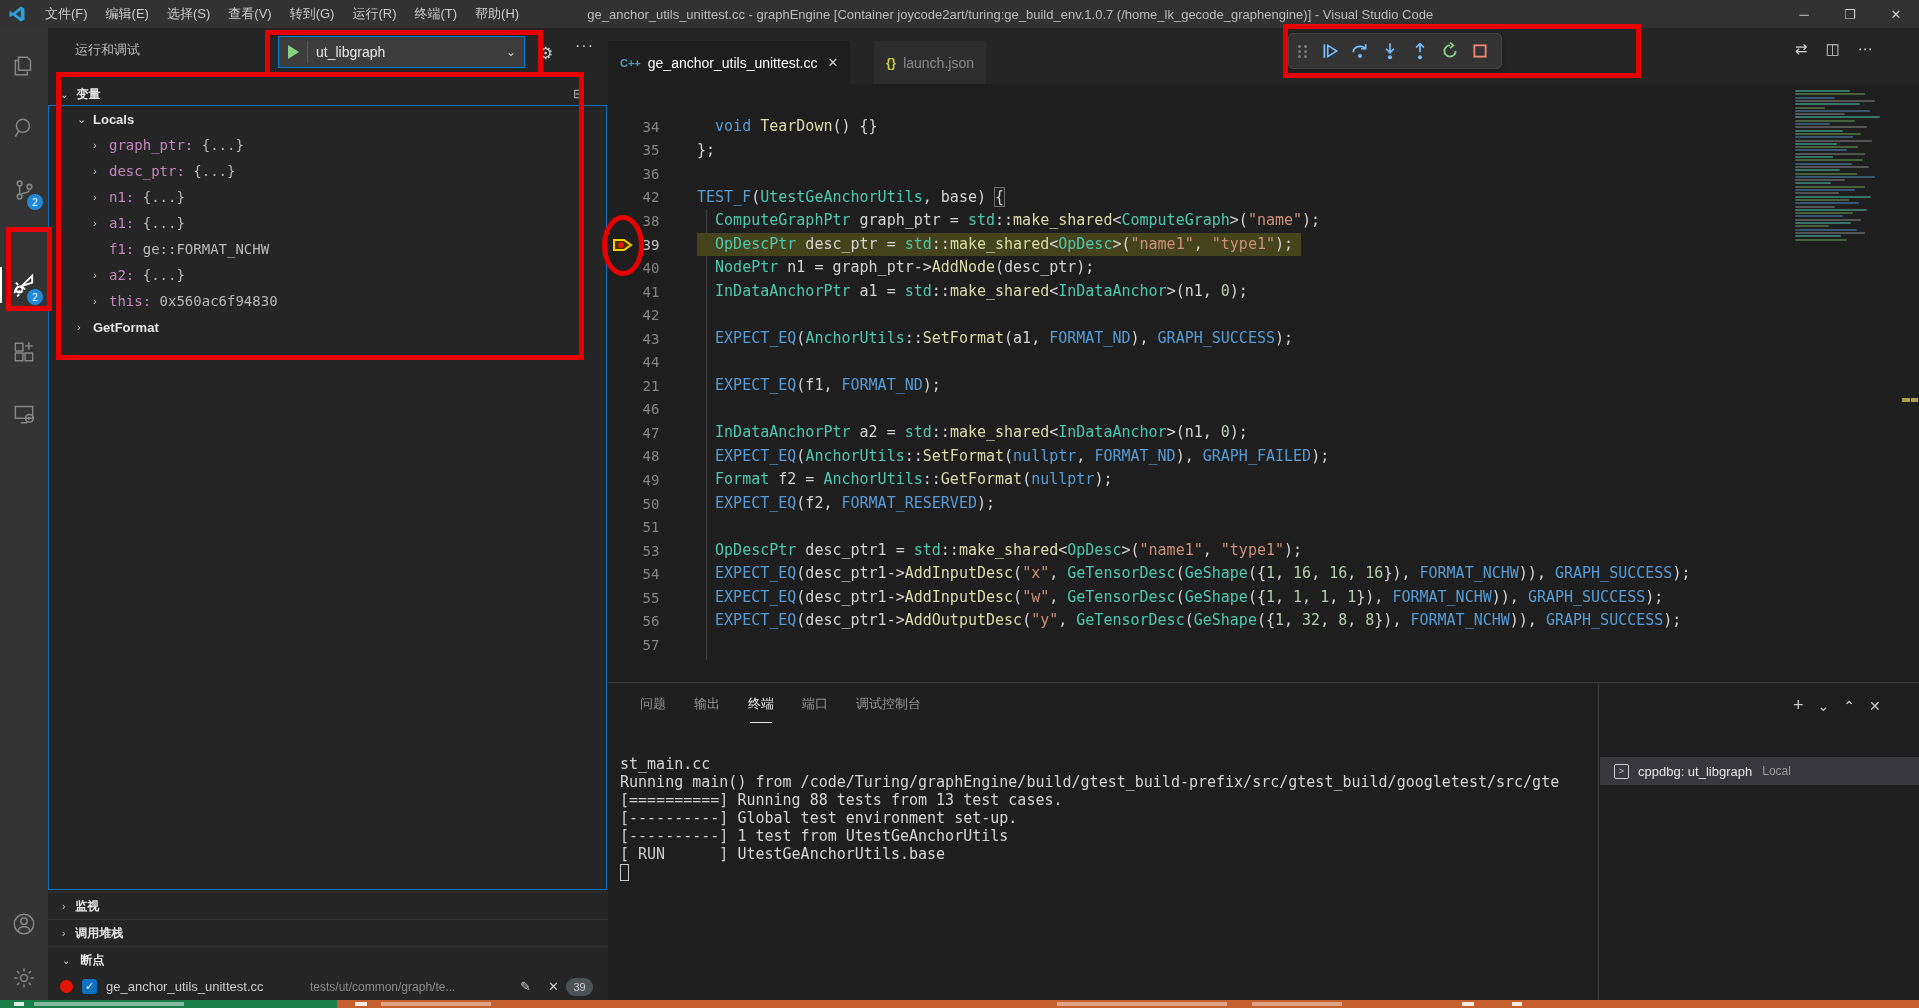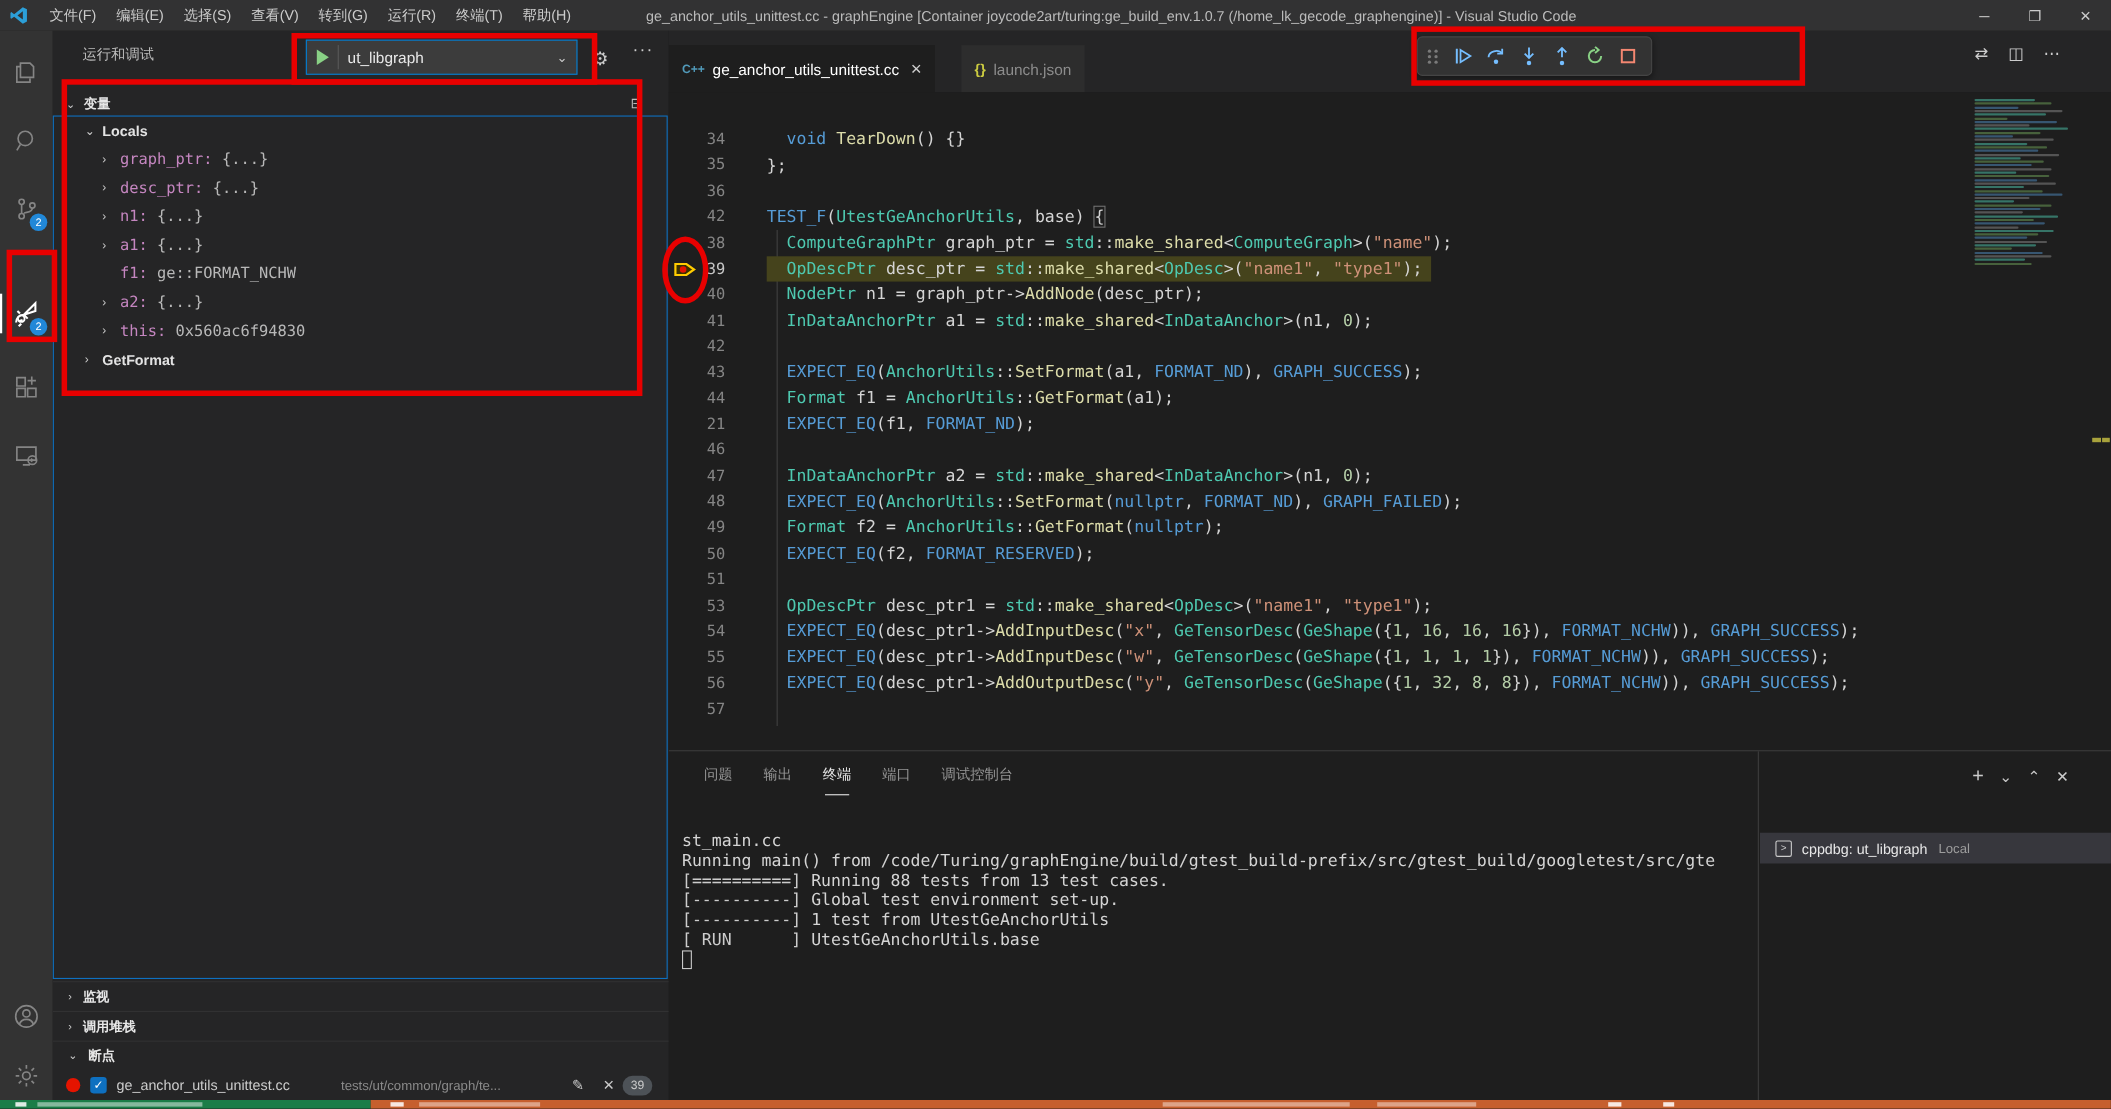--- a/index.html
+++ b/index.html
@@ -378,21 +378,20 @@
       <div class="code-row">
         <span class="cr-icon"></span>
         <span class="cr-num">43</span>
         <span class="cr-pad"></span>
         <pre><span class="tk-w">  </span><span class="tk-k">EXPECT_EQ</span><span class="tk-w">(</span><span class="tk-t">AnchorUtils</span><span class="tk-w">::</span><span class="tk-f">SetFormat</span><span class="tk-w">(a1, </span><span class="tk-k">FORMAT_ND</span><span class="tk-w">), </span><span class="tk-k">GRAPH_SUCCESS</span><span class="tk-w">);</span></pre>
       </div>
       <div class="code-row">
         <span class="cr-icon"></span>
         <span class="cr-num">44</span>
         <span class="cr-pad"></span>
-        <pre><span class="tk-w">  </span><span class="tk-t">Format</span><span class="tk-w"> f1 = </span><span class="tk-t">AnchorUtils</span><span class="tk-w">::</span><span class="tk-f">GetFormat</span><span class="tk-w">(a1);</span></pre>
       </div>
       <div class="code-row">
         <span class="cr-icon"></span>
         <span class="cr-num">21</span>
         <span class="cr-pad"></span>
         <pre><span class="tk-w">  </span><span class="tk-k">EXPECT_EQ</span><span class="tk-w">(f1, </span><span class="tk-k">FORMAT_ND</span><span class="tk-w">);</span></pre>
       </div>
       <div class="code-row">
         <span class="cr-icon"></span>
         <span class="cr-num">46</span>

